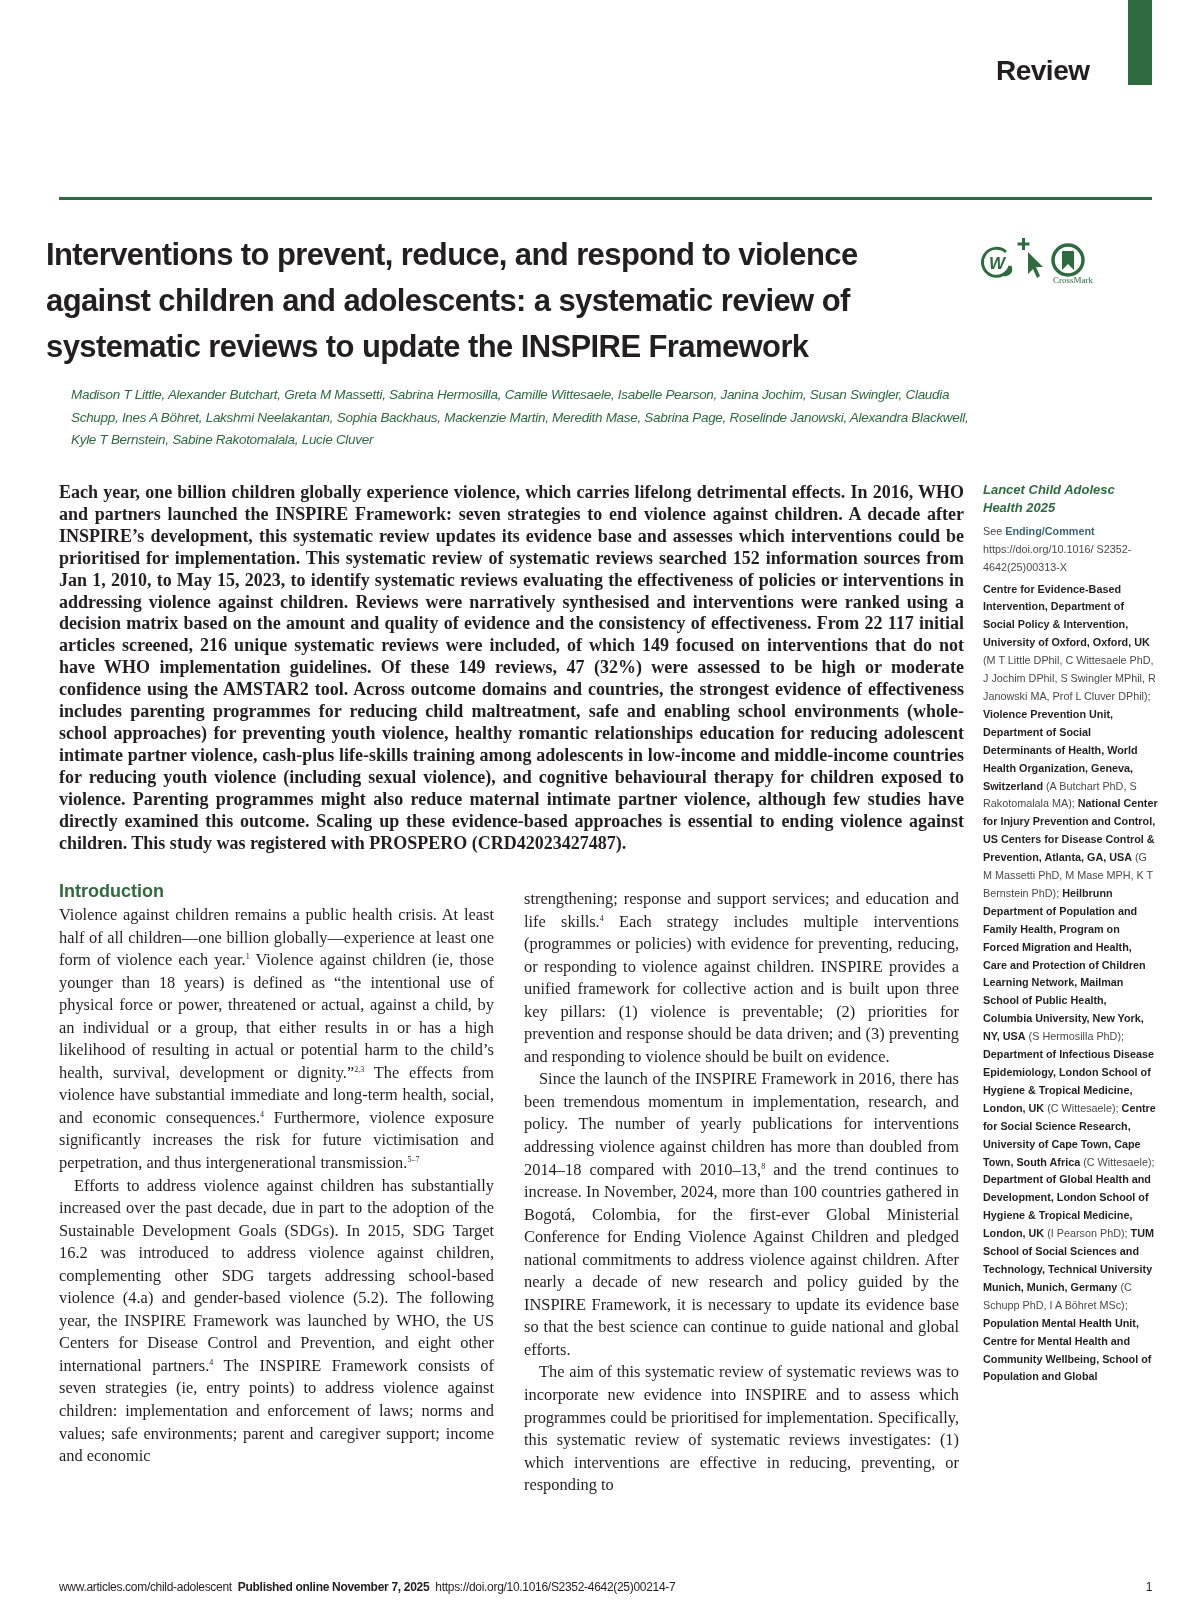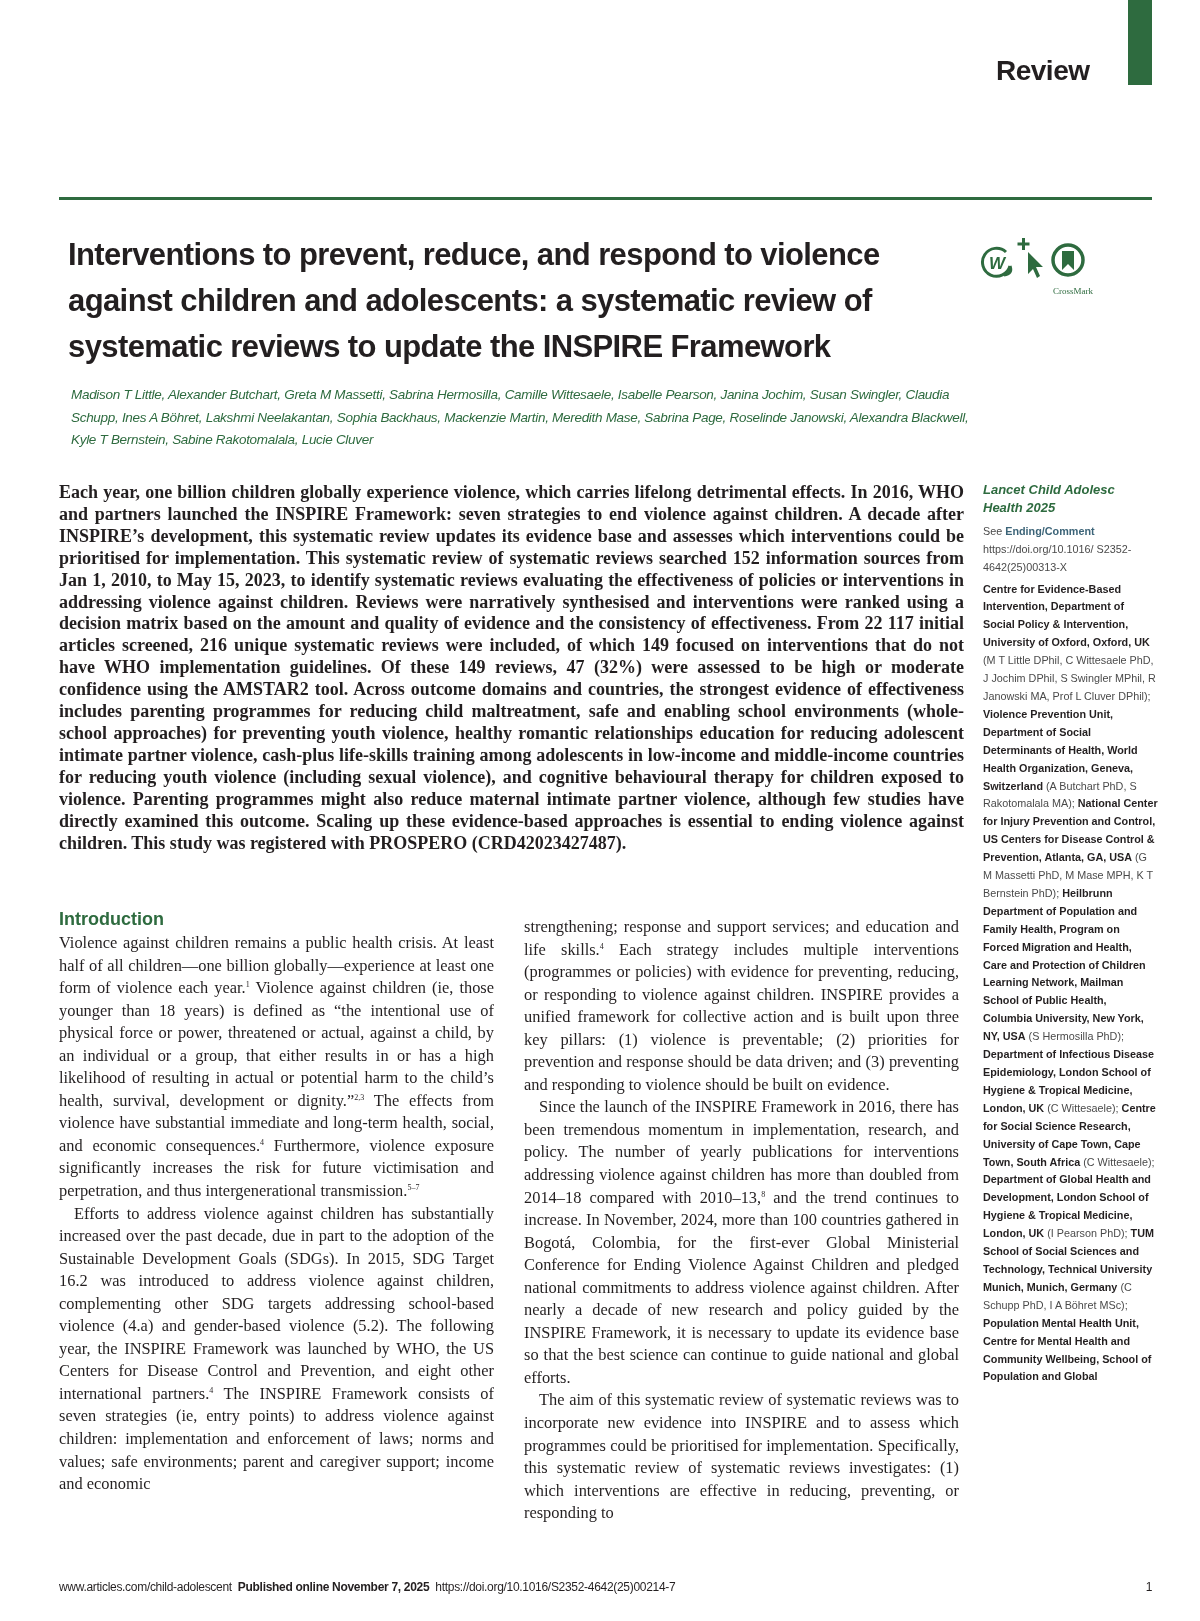--- a/index.html
+++ b/index.html
@@ -3,37 +3,37 @@
 <meta charset="utf-8">
 <style>
   * { box-sizing: border-box; margin: 0; padding: 0; }
   html, body { width: 1200px; height: 1621px; background: #ffffff; }
   body { position: relative; overflow: hidden; font-family: "Liberation Serif", serif; color: #231f20; }
 
   .tab-bar { position: absolute; left: 1128px; top: 0; width: 24px; height: 85px; background: #2e6b3f; }
   .section-label { position: absolute; left: 996px; top: 55px; font-family: "Liberation Sans", sans-serif; font-weight: bold; font-size: 28px; color: #231f20; letter-spacing: -0.5px; }
   .rule { position: absolute; left: 59px; top: 197px; width: 1093px; height: 3px; background: #2e6b3f; }
 
-  .title { position: absolute; left: 68px; top: 232px; width: 880px; font-family: "Liberation Sans", sans-serif; font-weight: bold; font-size: 31px; line-height: 46px; color: #231f20; letter-spacing: -0.6px; }
+  .title { position: absolute; left: 46px; top: 232px; width: 880px; font-family: "Liberation Sans", sans-serif; font-weight: bold; font-size: 31px; line-height: 46px; color: #231f20; letter-spacing: -0.6px; }
 
   .badges { position: absolute; left: 980px; top: 238px; width: 120px; height: 50px; }
   .badges svg { position: absolute; }
-  .crossmark-label { position: absolute; left: 1053px; top: 286px; font-size: 9px; color: #2e6b3f; font-family: "Liberation Serif", serif; }
+  .crossmark-label { position: absolute; left: 1053px; top: 275px; font-size: 9px; color: #2e6b3f; font-family: "Liberation Serif", serif; }
 
   .authors { position: absolute; left: 59px; top: 384px; width: 900px; font-family: "Liberation Sans", sans-serif; font-style: italic; font-size: 13.5px; line-height: 22.5px; color: #2e6b3f; letter-spacing: -0.3px; margin-left: 12px; }
 
   .abstract { position: absolute; left: 59px; top: 482px; width: 905px; font-family: "Liberation Serif", serif; font-weight: bold; font-size: 18px; line-height: 21.9px; text-align: justify; color: #231f20; }
 
   .sidebar { position: absolute; left: 983px; top: 481px; width: 175px; font-family: "Liberation Sans", sans-serif; font-size: 10.8px; line-height: 17.9px; color: #4a4a4a; }
   .sidebar .journal { font-style: italic; font-weight: bold; color: #2e6b3f; font-size: 13px; margin-bottom: 6px; }
   .sidebar .block { margin-bottom: 4px; }
   .sidebar .link { color: #3c6478; font-weight: bold; }
   .sidebar b { color: #231f20; }
 
-  .col { position: absolute; top: 880px; width: 435px; font-family: "Liberation Serif", serif; font-size: 16.4px; line-height: 22.55px; text-align: justify; color: #231f20; margin-top: 28px; }
+  .col { position: absolute; top: 880px; width: 435px; font-family: "Liberation Serif", serif; font-size: 16.4px; line-height: 22.55px; text-align: justify; color: #231f20; }
   .col.left { left: 59px; }
   .col.mid { left: 524px; top: 888px; }
   .col p { margin: 0; }
   .col p.indent { text-indent: 15px; }
   .heading { font-family: "Liberation Sans", sans-serif; font-weight: bold; font-size: 18px; color: #2e6b3f; line-height: 22px; margin-bottom: 2px; }
   sup { font-size: 8px; vertical-align: super; line-height: 0; }
 
   .footer { position: absolute; left: 59px; top: 1580px; width: 1093px; font-family: "Liberation Sans", sans-serif; font-size: 12px; color: #231f20; letter-spacing: -0.3px; }
   .footer .pub { font-weight: bold; margin-left: 6px; }
   .footer .doi { font-weight: normal; margin-left: 6px; }

